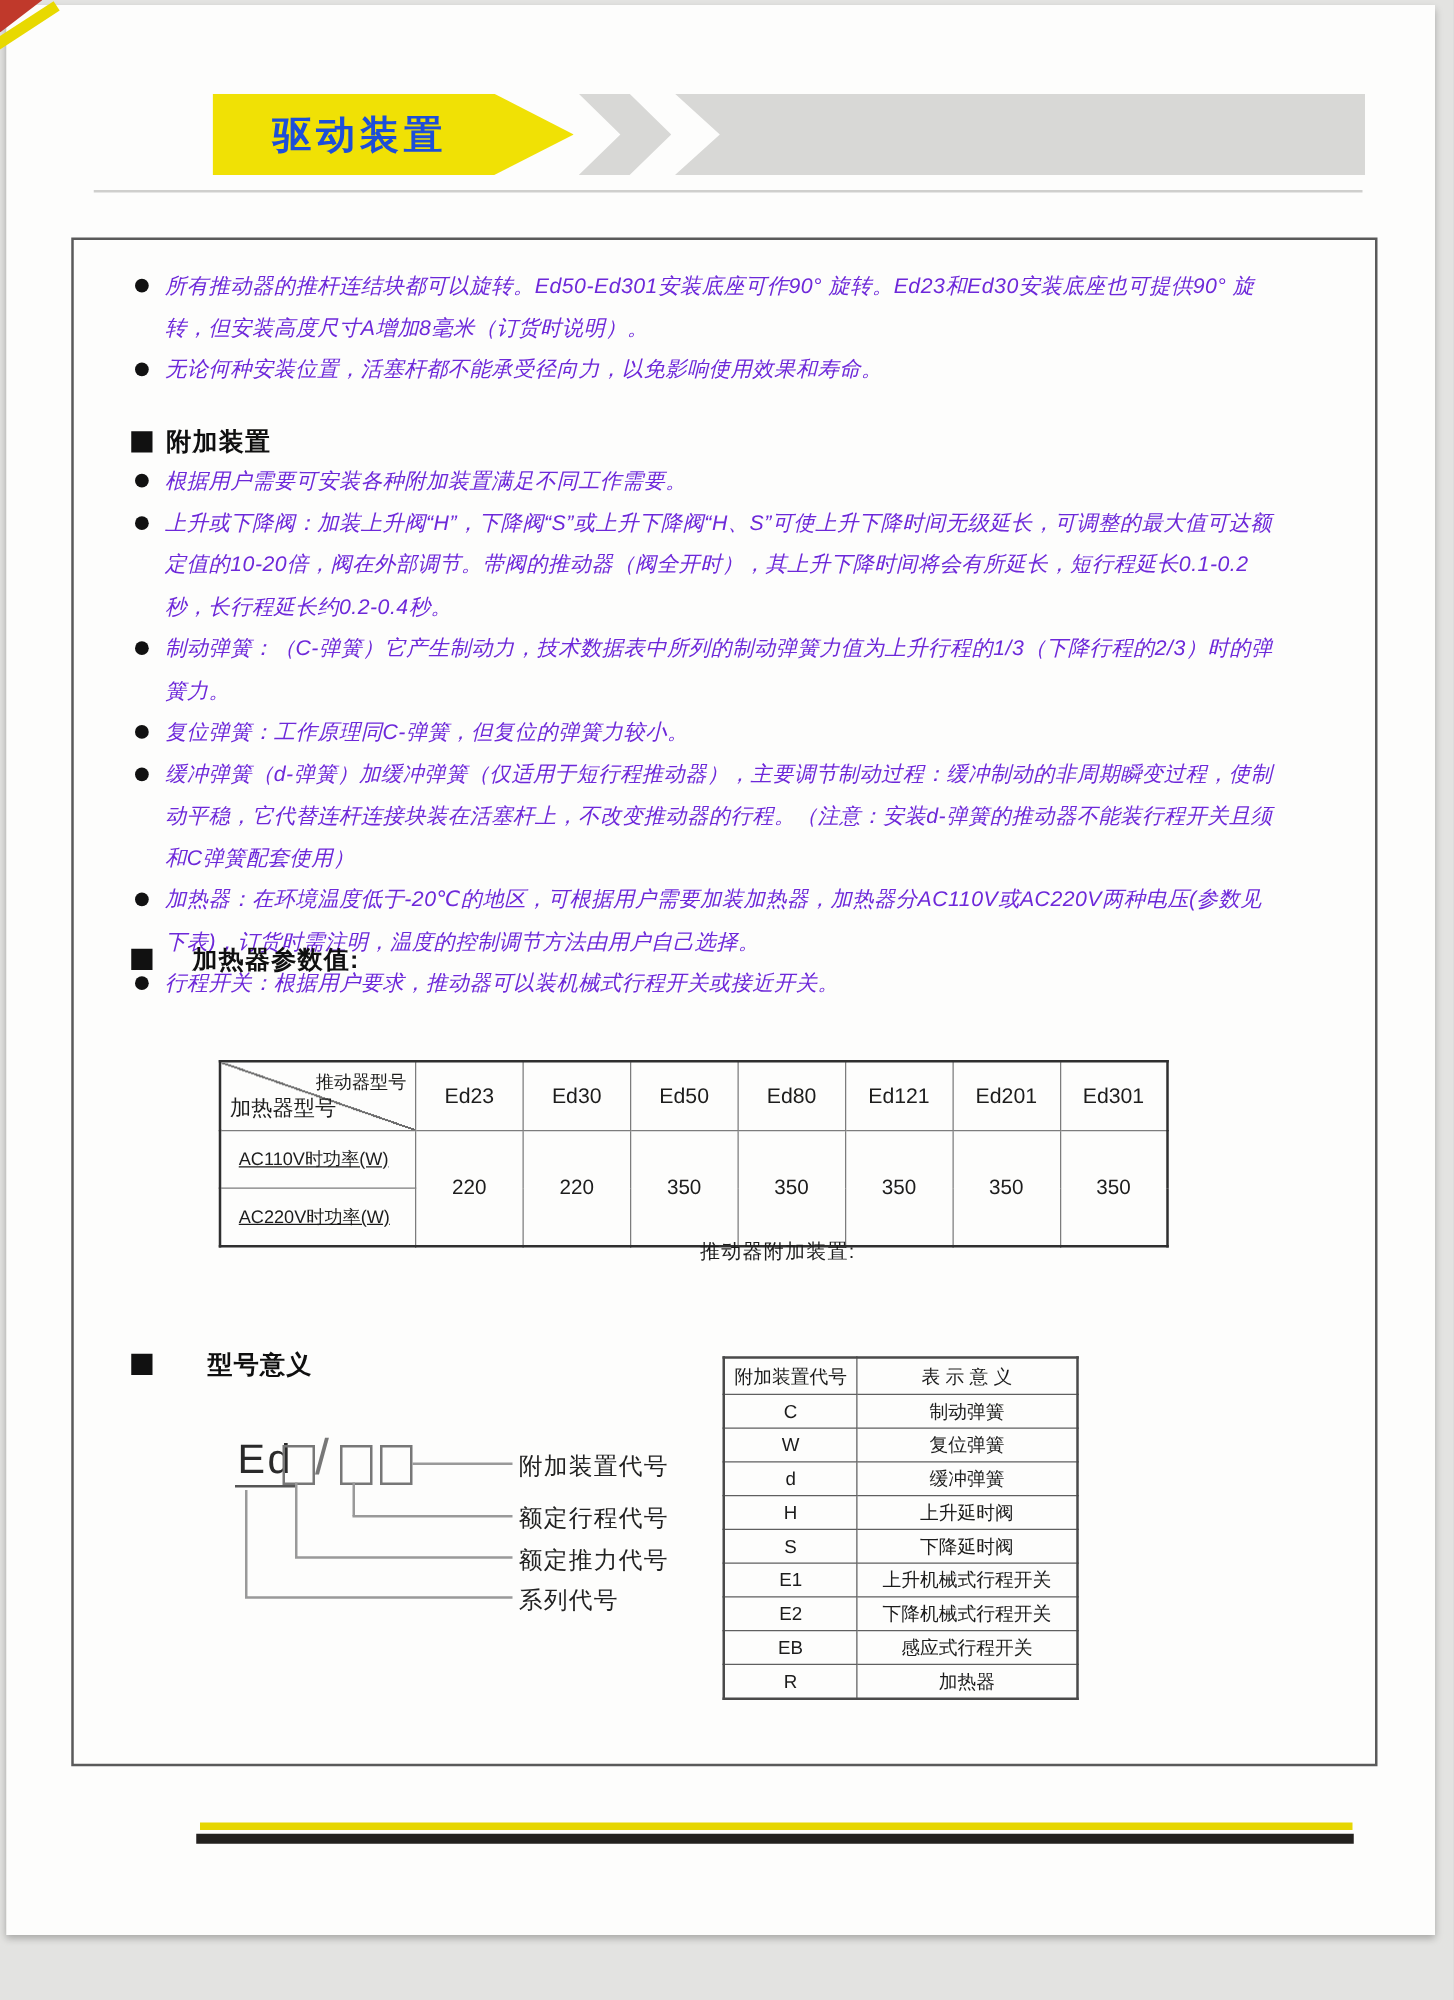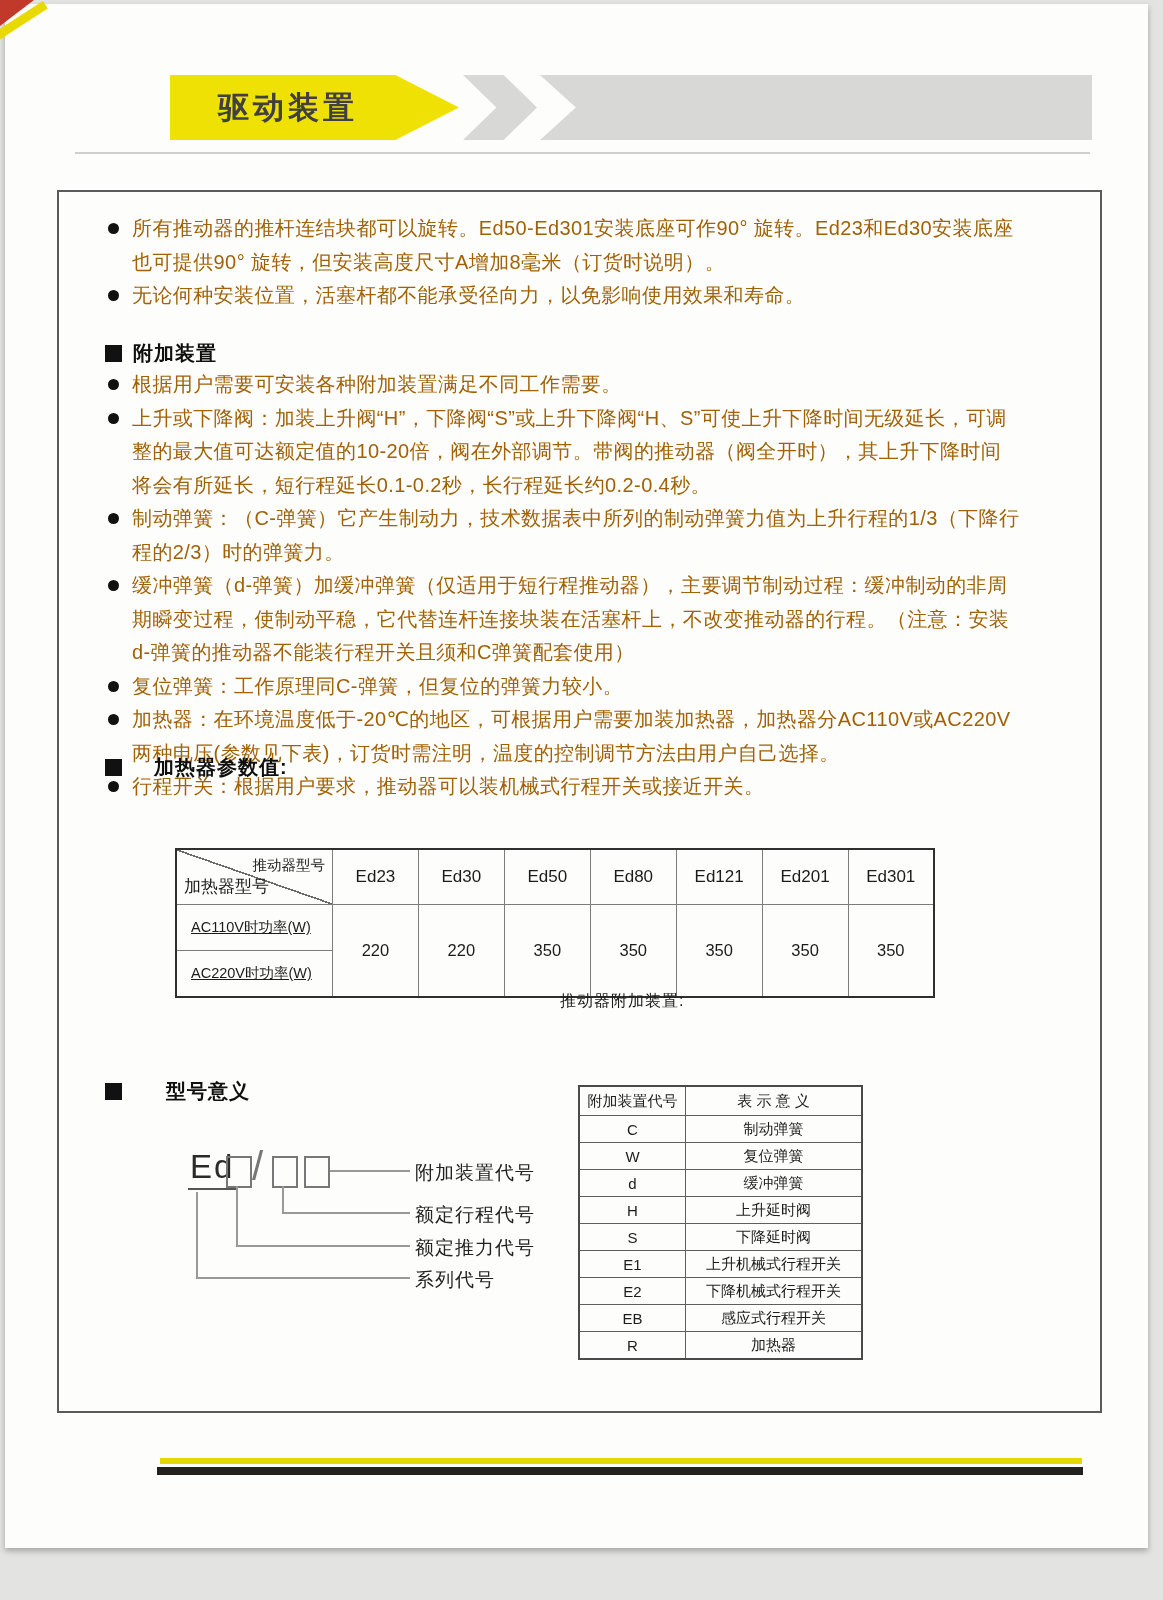--- a/index.html
+++ b/index.html
@@ -5,31 +5,31 @@
   html,body{margin:0;padding:0;}
   body{font-family:"Liberation Sans","DejaVu Sans",sans-serif;background:#c9c9c7;}
   .screen{position:relative;width:1163px;height:1600px;background:#e3e3e1;overflow:hidden;}
   .page{position:absolute;left:5px;top:4px;right:15px;bottom:52px;background:#fdfdfc;box-shadow:0 3px 6px rgba(0,0,0,.28);}
   
   .artifact-red{position:absolute;left:0;top:0;width:34px;height:26px;background:#c0392b;clip-path:polygon(0 0,100% 0,0 100%);}
   .artifact-yellow{position:absolute;left:-8px;top:16px;width:58px;height:9px;background:#e8d900;transform:rotate(-33deg);}
   
   .banner-yellow{position:absolute;left:170px;top:75px;width:289px;height:65px;background:#f0e105;
     clip-path:polygon(0 0,78% 0,100% 50%,78% 100%,0 100%);display:flex;align-items:center;}
-  .banner-title{font-size:31px;font-weight:bold;color:#404040;letter-spacing:4px;padding-left:48px;}
+  .banner-title{font-size:31px;font-weight:bold;color:#1d4ed8;letter-spacing:4px;padding-left:48px;}
   .banner-chev{position:absolute;left:463px;top:75px;width:74px;height:65px;background:#d8d8d6;
     clip-path:polygon(0 0,55% 0,100% 50%,55% 100%,0 100%,45% 50%);}
   .banner-bar{position:absolute;left:540px;top:75px;width:552px;height:65px;background:#d8d8d6;
     clip-path:polygon(0 0,100% 0,100% 100%,0 100%,6.5% 50%);}
   .banner-underline{position:absolute;left:75px;top:152px;width:1015px;height:2px;background:#cfcfcd;}
   
   .frame{position:absolute;left:57px;top:190px;width:1041px;height:1219px;border:2px solid #5a5a5a;}
   
   .bullet-list{position:absolute;}
-  .bullet{display:flex;gap:13px;font-size:20px;line-height:33.5px;color:#a16207;letter-spacing:.4px;}
+  .bullet{display:flex;gap:13px;font-size:17px;line-height:33.5px;color:#6d28d9;letter-spacing:.4px;font-style:italic;}
   .dot{flex:none;width:11px;height:11px;border-radius:50%;background:#111;margin-top:11px;}
   
   .sec-h{position:absolute;display:flex;align-items:center;gap:11px;font-size:20px;font-weight:bold;color:#0f0f0f;letter-spacing:1px;}
   .sq{flex:none;width:17px;height:17px;background:#111;}
   
   .heater-table{position:absolute;left:175px;top:848px;width:760px;border-collapse:collapse;table-layout:fixed;}
   .heater-table td,.heater-table th{border:1px solid #7c7c7c;font-weight:normal;color:#1c1c1c;text-align:center;padding:0;}
   .heater-table{border:2px solid #2f2f2f;}
   .heater-table .hd{height:54px;font-size:17px;}
   .heater-table .lbl{font-size:14.5px;text-align:left;padding-left:14px;height:45px;text-decoration:underline;}
@@ -95,25 +95,25 @@
     <div class="bullet">
       <span class="dot"></span>
       <span>上升或下降阀：加装上升阀“H”，下降阀“S”或上升下降阀“H、S”可使上升下降时间无级延长，可调整的最大值可达额定值的10-20倍，阀在外部调节。带阀的推动器（阀全开时），其上升下降时间将会有所延长，短行程延长0.1-0.2秒，长行程延长约0.2-0.4秒。</span>
     </div>
     <div class="bullet">
       <span class="dot"></span>
       <span>制动弹簧：（C-弹簧）它产生制动力，技术数据表中所列的制动弹簧力值为上升行程的1/3（下降行程的2/3）时的弹簧力。</span>
     </div>
     <div class="bullet">
       <span class="dot"></span>
+      <span>复位弹簧：工作原理同C-弹簧，但复位的弹簧力较小。</span>
+    </div>
+    <div class="bullet">
+      <span class="dot"></span>
       <span>缓冲弹簧（d-弹簧）加缓冲弹簧（仅适用于短行程推动器），主要调节制动过程：缓冲制动的非周期瞬变过程，使制动平稳，它代替连杆连接块装在活塞杆上，不改变推动器的行程。（注意：安装d-弹簧的推动器不能装行程开关且须和C弹簧配套使用）</span>
-    </div>
-    <div class="bullet">
-      <span class="dot"></span>
-      <span>复位弹簧：工作原理同C-弹簧，但复位的弹簧力较小。</span>
     </div>
     <div class="bullet">
       <span class="dot"></span>
       <span>加热器：在环境温度低于-20℃的地区，可根据用户需要加装加热器，加热器分AC110V或AC220V两种电压(参数见下表)，订货时需注明，温度的控制调节方法由用户自己选择。</span>
     </div>
     <div class="bullet">
       <span class="dot"></span>
       <span>行程开关：根据用户要求，推动器可以装机械式行程开关或接近开关。</span>
     </div>
   </div>

